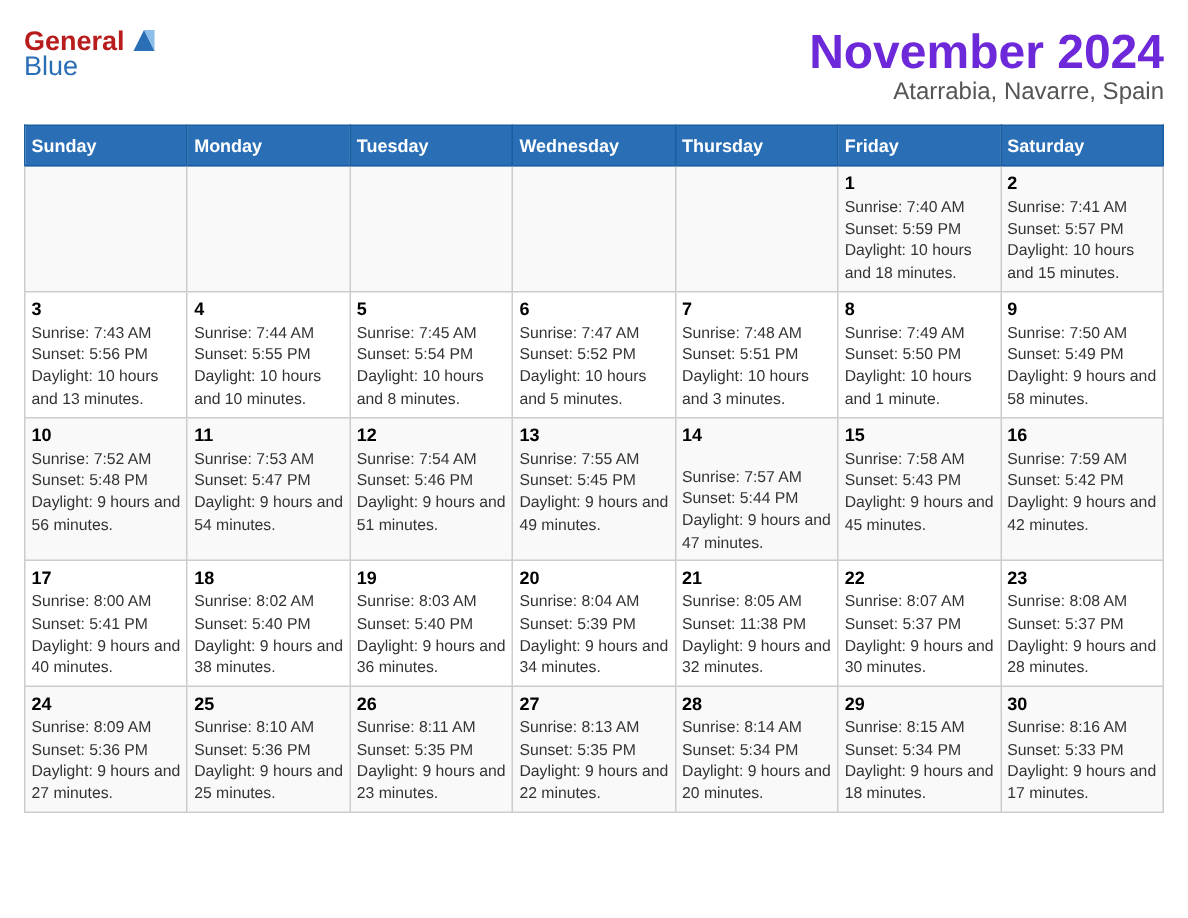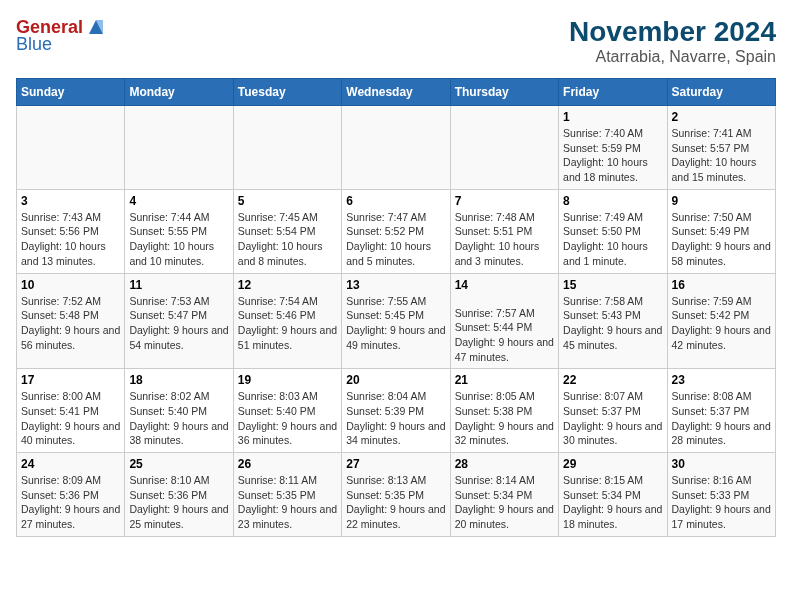--- a/index.html
+++ b/index.html
@@ -27,23 +27,23 @@
     }
     .logo-text-blue {
       font-size: 18px;
       font-weight: normal;
       color: #2a6eb5;
     }
     .title-block {
       text-align: right;
     }
     .month-title {
-      font-size: 28px;
+      font-size: 32px;
       font-weight: bold;
-      color: #0c4a6e;
+      color: #6d28d9;
     }
     .location-title {
       font-size: 16px;
       color: #555;
     }
     .calendar {
       width: 100%;
       border-collapse: collapse;
       font-size: 11px;
     }
@@ -253,21 +253,21 @@
         </td>
         <td>
           <span class="day-number">20</span>
           <div class="day-info" style="white-space: pre-line;">Sunrise: 8:04 AM
 Sunset: 5:39 PM
 Daylight: 9 hours and 34 minutes.</div>
         </td>
         <td>
           <span class="day-number">21</span>
           <div class="day-info" style="white-space: pre-line;">Sunrise: 8:05 AM
-Sunset: 5:38 PM
+Sunset: 11:38 PM
 Daylight: 9 hours and 32 minutes.</div>
         </td>
         <td>
           <span class="day-number">22</span>
           <div class="day-info" style="white-space: pre-line;">Sunrise: 8:07 AM
 Sunset: 5:37 PM
 Daylight: 9 hours and 30 minutes.</div>
         </td>
         <td>
           <span class="day-number">23</span>

